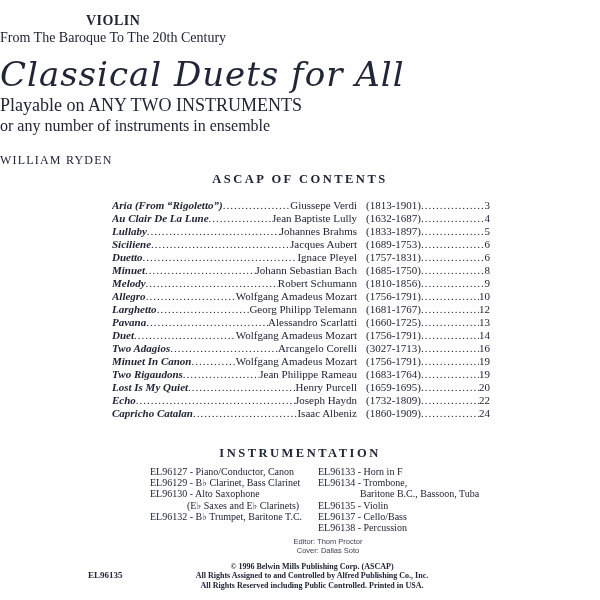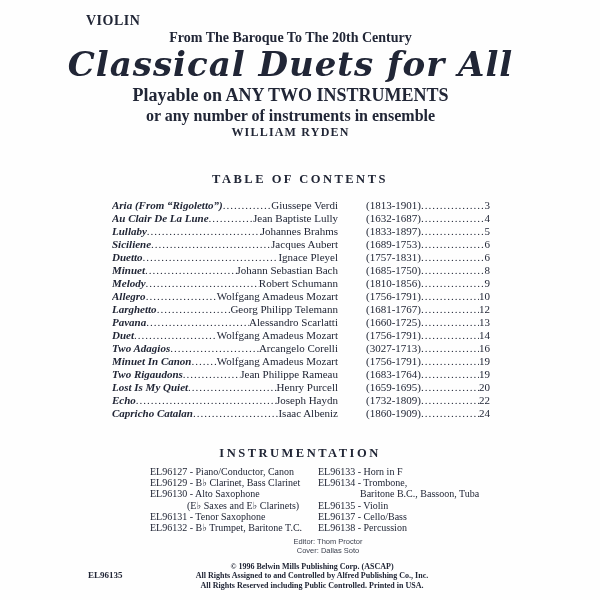--- a/index.html
+++ b/index.html
@@ -4,32 +4,32 @@
 <style>
   html,body{margin:0;padding:0;}
   body{width:600px;height:600px;background:#fff;}
   .page{
     position:relative;width:600px;height:600px;background:#fefefe;
     font-family:"Liberation Serif",serif;color:#212636;overflow:hidden;
   }
   
   .part-label{position:absolute;left:86px;top:13px;font-size:14px;font-weight:bold;letter-spacing:.5px;}
   
-  .header{position:absolute;left:0;top:30px;width:581px;text-align:center;font-weight:bold;}
+  .header{position:absolute;left:0;top:30px;width:581px;text-align:left;}
   .series{font-size:14px;}
-  .book-title{font-size:34px;font-style:italic;font-family:"DejaVu Serif",serif;line-height:36px;margin-top:0;letter-spacing:1px;}
+  .book-title{font-size:34px;font-style:italic;font-family:"DejaVu Serif",serif;line-height:36px;margin-top:10px;letter-spacing:1px;}
   .playable{font-size:18px;margin-top:3px;}
   .ensemble{font-size:16px;margin-top:1px;}
-  .author{font-size:12px;letter-spacing:1.2px;margin-top:0;}
+  .author{font-size:12px;letter-spacing:1.2px;margin-top:18px;}
   
   .toc-heading{position:absolute;left:0;top:172px;width:600px;text-align:center;
     font-size:12.5px;font-weight:bold;letter-spacing:2.5px;}
   .toc{position:absolute;left:112px;top:199px;width:378px;}
   .toc-row{display:flex;align-items:baseline;font-size:11px;line-height:13px;white-space:nowrap;}
-  .t-left{flex:1 1 auto;display:flex;align-items:baseline;overflow:hidden;padding-right:28px;}
+  .t-left{flex:1 1 auto;display:flex;align-items:baseline;overflow:hidden;padding-right:9px;}
   .t-title{font-weight:bold;font-style:italic;flex:0 0 auto;}
   .t-comp{flex:0 0 auto;}
   .t-right{flex:0 0 124px;display:flex;align-items:baseline;overflow:hidden;}
   .t-dates{flex:0 0 auto;}
   .t-page{flex:0 0 auto;}
   .lead{flex:1 1 12px;overflow:hidden;white-space:nowrap;letter-spacing:1px;min-width:8px;}
   .lead::after{content:"....................................................................................................";}
   
   .inst-heading{position:absolute;left:0;top:446px;width:600px;text-align:center;
     font-size:12.5px;font-weight:bold;letter-spacing:2.5px;}
@@ -54,21 +54,21 @@
   <div class="part-label">VIOLIN</div>
 
   <div class="header">
     <div class="series">From The Baroque To The 20th Century</div>
     <div class="book-title">Classical Duets for All</div>
     <div class="playable">Playable on ANY TWO INSTRUMENTS</div>
     <div class="ensemble">or any number of instruments in ensemble</div>
     <div class="author">WILLIAM RYDEN</div>
   </div>
 
-  <div class="toc-heading">TABLE OF CONTENTS</div>
+  <div class="toc-heading">ASCAP OF CONTENTS</div>
 
   <div class="toc">
     <div class="toc-row">
       <span class="t-left">
           <span class="t-title">Aria (From “Rigoletto”)</span>
           <span class="lead"></span>
           <span class="t-comp">Giussepe Verdi</span>
         </span>
       <span class="t-right">
           <span class="t-dates">(1813-1901)</span>
@@ -271,21 +271,20 @@
   </div>
 
   <div class="inst-heading">INSTRUMENTATION</div>
 
   <div class="inst">
     <div class="inst-col left">
       <div class="inst-line">EL96127 - Piano/Conductor, Canon</div>
       <div class="inst-line">EL96129 - B♭ Clarinet, Bass Clarinet</div>
       <div class="inst-line">EL96130 - Alto Saxophone</div>
       <div class="inst-line cont-l">(E♭ Saxes and  E♭ Clarinets)</div>
-      <div class="inst-line">EL96131 - Tenor Saxophone</div>
       <div class="inst-line">EL96132 - B♭ Trumpet, Baritone T.C.</div>
     </div>
     <div class="inst-col right">
       <div class="inst-line">EL96133 - Horn in F</div>
       <div class="inst-line">EL96134 - Trombone,</div>
       <div class="inst-line cont-r">Baritone B.C., Bassoon, Tuba</div>
       <div class="inst-line">EL96135 - Violin</div>
       <div class="inst-line">EL96137 - Cello/Bass</div>
       <div class="inst-line">EL96138 - Percussion</div>
     </div>

